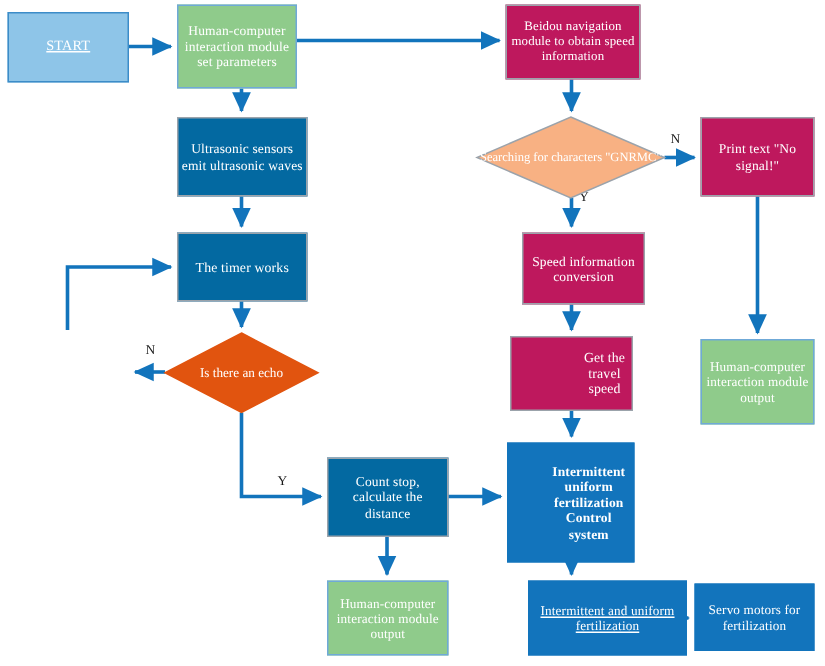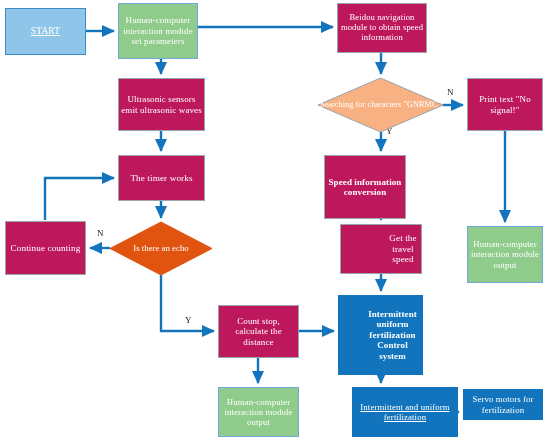--- a/index.html
+++ b/index.html
@@ -4,21 +4,21 @@
 <style>
   html,body{margin:0;padding:0;background:#ffffff;}
   body{width:550px;height:444px;font-family:"Liberation Serif",serif;}
   #canvas{position:relative;width:550px;height:444px;overflow:hidden;background:#fff;}
   .node{position:absolute;box-sizing:border-box;display:flex;align-items:center;
         justify-content:center;text-align:center;color:#ffffff;line-height:1.15;
         font-family:"Liberation Serif",serif;letter-spacing:.1px;}
   .node span{display:block;padding:0 2px;}
   .blue-light{background:#8EC5E8;border:1px solid #3C8CC8;text-decoration:underline;}
   .green{background:#8FCB8B;border:1px solid #6FA9D8;}
-  .orange-dark{background:#be185d;border:1px solid #9BA3AB;}
+  .orange-dark{background:#0369a1;border:1px solid #9BA3AB;}
   .orange-light{background:#be185d;border:1px solid #9BA3AB;}
   .blue-dark{background:#1274BC;border:1px solid #1274BC;}
   .bold{font-weight:bold;padding-left:24px;}
   .diamond{position:absolute;}
   .diamond svg{display:block;overflow:visible;}
   .diamond .dlabel{position:absolute;left:0;top:0;width:100%;height:100%;
      display:flex;align-items:center;justify-content:center;text-align:center;
      color:#fff;line-height:1.15;font-family:"Liberation Serif",serif;}
   .edge{position:absolute;left:0;top:0;width:550px;height:444px;pointer-events:none;}
   .lbl{position:absolute;color:#1a1a1a;font-size:9px;font-family:"Liberation Serif",serif;}
@@ -103,27 +103,24 @@
   </div>
 
   <div class="node orange-light" style="left:467px;top:78px;width:76px;height:53px;font-size:9px;">
     <span>Print text "No signal!"</span>
   </div>
 
   <div class="node orange-dark" style="left:118px;top:155px;width:87px;height:46px;font-size:9.2px;">
     <span>The timer works</span>
   </div>
 
-  <div class="node orange-light" style="left:324px;top:155px;width:82px;height:64px;font-size:9px;font-weight:bold;">
+  <div class="node orange-light" style="left:348px;top:155px;width:82px;height:48px;font-size:9px;">
     <span>Speed information conversion</span>
   </div>
 
-  <div class="node orange-dark" style="left:5px;top:221px;width:81px;height:54px;font-size:9.2px;">
-    <span>Continue counting</span>
-  </div>
 
   <div class="diamond" style="left:110px;top:222px;width:102px;height:53px;">
     <svg width="102" height="53" viewBox="0 0 102 53" xmlns="http://www.w3.org/2000/svg">
       <polygon points="51,0 102,26.5 51,53 0,26.5" fill="#E1540F" stroke="#E1540F" stroke-width="1"></polygon>
     </svg>
     <div class="dlabel" style="font-size:8.8px;">Is there an echo</div>
   </div>
 
   <div class="node orange-light" style="left:340px;top:224px;width:82px;height:50px;font-size:9.2px;padding-left:44px;">
     <span>Get the travel speed</span>
@@ -142,17 +139,17 @@
   </div>
 
   <div class="node green" style="left:218px;top:387px;width:81px;height:50px;font-size:8.8px;">
     <span>Human-computer interaction module output</span>
   </div>
 
   <div class="node blue-dark" style="left:352px;top:387px;width:106px;height:50px;font-size:8.8px;text-decoration:underline;">
     <span>Intermittent and uniform fertilization</span>
   </div>
 
-  <div class="node blue-dark" style="left:463px;top:389px;width:80px;height:31px;font-size:8.8px;">
+  <div class="node blue-dark" style="left:463px;top:389px;width:80px;height:45px;font-size:8.8px;">
     <span>Servo motors for fertilization</span>
   </div>
 
 </div>
 
 </body></html>

